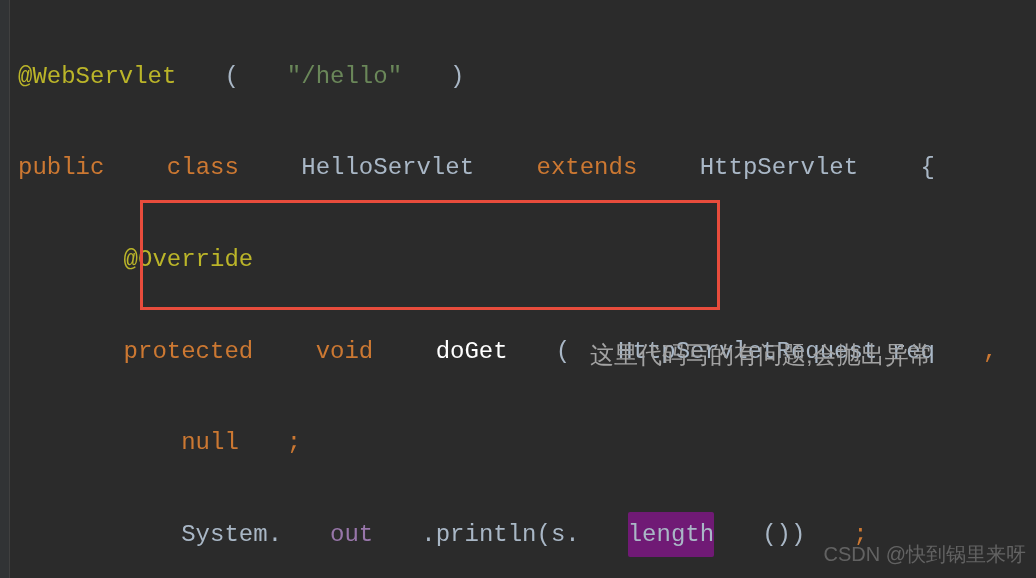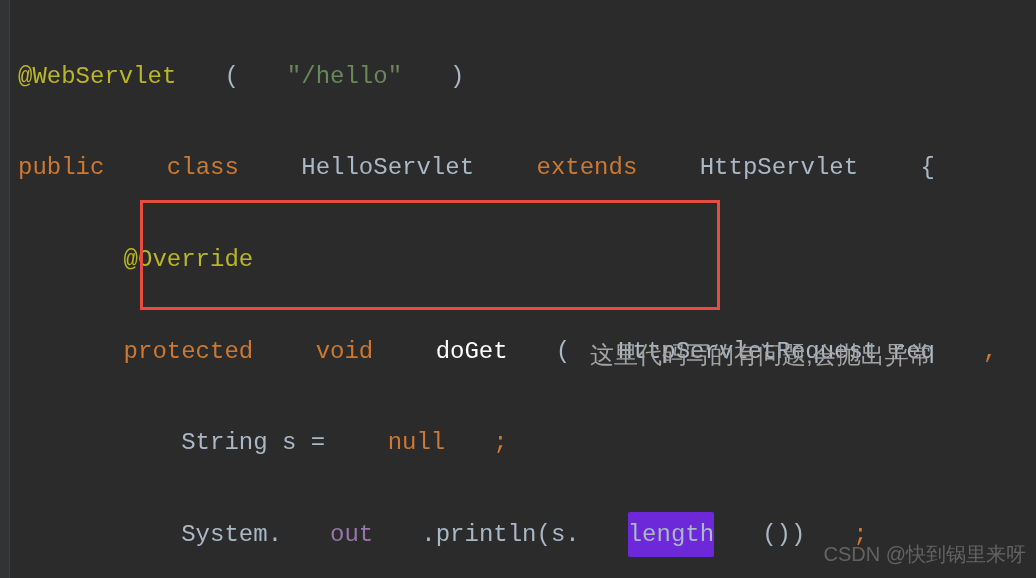--- a/index.html
+++ b/index.html
@@ -42,21 +42,21 @@
     .keyword { color: #cc7832; font-family: Liberation Mono, monospace; }
     .class-name { color: #a9b7c6; }
     .method-name { color: #ffffff; }
     .string { color: #6a8759; }
     .static-field { color: #9876aa; }
     .paren { color: #a9b7c6; }
     .brace { color: #a9b7c6; }
     .semicolon { color: #cc7832; }
     .comma { color: #cc7832; }
     .highlight-method {
-      background-color: #6d28d9;
+      background-color: #701a75;
       border-radius: 2px;
     }
     .red-box {
       position: absolute;
       border: 3px solid #e74c3c;
       left: 140px;
       top: 200px;
       width: 580px;
       height: 110px;
       pointer-events: none;
@@ -82,21 +82,21 @@
 </head>
 <body>
 
 <div class="gutter"></div>
 
 <div class="code-area">
 <div class="line"><span class="annotation">@WebServlet</span><span class="paren">(</span><span class="string">"/hello"</span><span class="paren">)</span></div>
 <div class="line"><span class="keyword">public </span><span class="keyword">class </span><span class="class-name">HelloServlet </span><span class="keyword">extends </span><span class="class-name">HttpServlet </span><span class="brace">{</span></div>
 <div class="line"><span>    </span><span class="annotation">@Override</span></div>
 <div class="line"><span>    </span><span class="keyword">protected </span><span class="keyword">void </span><span class="method-name">doGet</span><span class="paren">(</span><span>HttpServletRequest req</span><span class="comma">, </span><span>HttpSer</span></div>
-<div class="line"><span>        </span><span>String s = </span><span class="keyword">null</span><span class="semicolon">;</span></div>
+<div class="line"><span>        </span><span class="keyword">null</span><span class="semicolon">;</span></div>
 <div class="line"><span>        </span><span>System.</span><span class="static-field">out</span><span>.println(s.</span><span class="highlight-method">length</span><span>())</span><span class="semicolon">;</span></div>
 
 
 
 
 
 </div>
 
 <div class="red-box"></div>
 <div class="red-annotation">这里代码写的有问题,会抛出异常</div>

